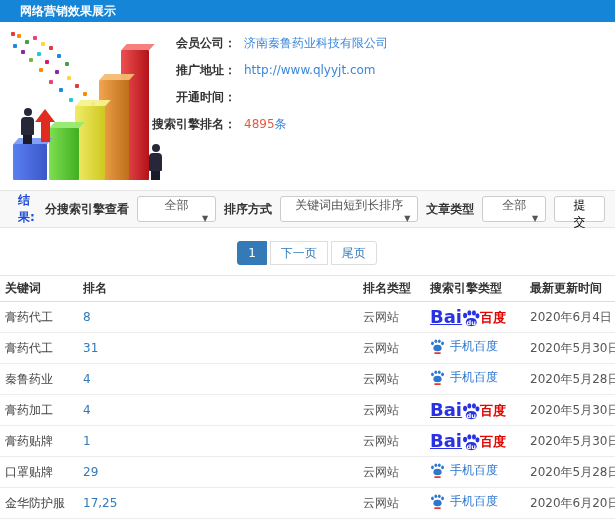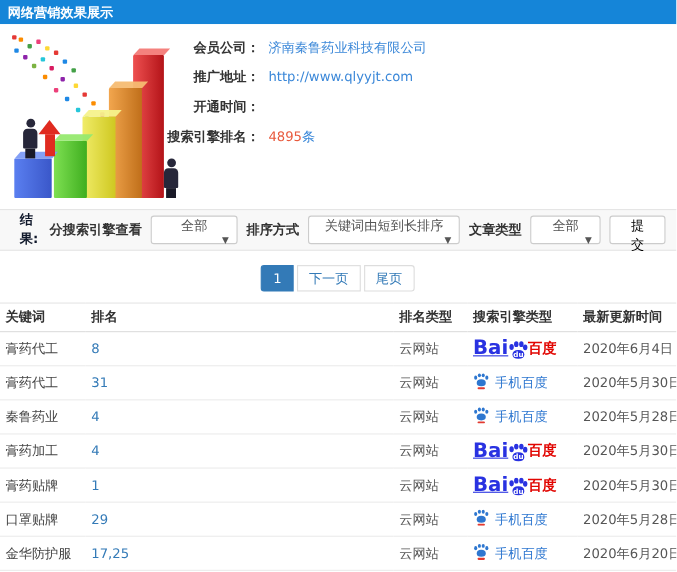--- a/index.html
+++ b/index.html
@@ -3,21 +3,21 @@
 <meta charset="utf-8">
 <style>
   html,body{margin:0;padding:0;}
   body{
     width:615px;height:520px;overflow:hidden;background:#fff;
     font-family:"DejaVu Sans","Liberation Sans",sans-serif;
     font-size:12px;color:#333;position:relative;
   }
   
   .titlebar{height:22px;background:#1585d8;color:#fff;font-weight:bold;
-    line-height:22px;padding-left:7px;font-size:12px;}
+    line-height:22px;padding-left:20px;font-size:12px;}
   
   .info-section{position:relative;height:168px;background:#fff;}
   .info-rows{position:absolute;left:0;top:14px;width:100%;}
   .info-row{display:flex;height:27px;line-height:15px;}
   .info-label{width:236px;text-align:right;font-weight:bold;color:#333;}
   .info-value{margin-left:8px;color:#444;}
   .link-blue{color:#3a87d8;}
   .num-orange{color:#e8593c;}
   
   .illus{position:absolute;left:3px;top:6px;width:172px;height:158px;}
@@ -48,21 +48,21 @@
   .up-arrow .stem{width:9px;height:20px;background:#e02b20;margin:0 auto;}
   .person{position:absolute;z-index:8;}
   .person .p-head{width:8px;height:8px;border-radius:50%;background:#27273a;margin:0 auto 1px;}
   .person .p-body{width:13px;height:18px;background:#27273a;border-radius:4px 4px 1px 1px;margin:0 auto;}
   .person .p-legs{width:9px;height:9px;margin:0 auto;background:#1a1a28;}
   .person-left{left:18px;bottom:42px;}
   .person-right{left:146px;bottom:6px;}
   
   .filterbar{height:36px;background:#f8f8f8;border-top:1px solid #e5e5e5;border-bottom:1px solid #e5e5e5;
     display:flex;align-items:center;padding:0 10px 0 18px;}
-  .filter-title{font-weight:bold;color:#0f172a;}
+  .filter-title{font-weight:bold;color:#1d4ed8;}
   .filter-controls{margin-left:auto;display:flex;align-items:center;gap:8px;}
   .filter-label{font-weight:bold;color:#333;white-space:nowrap;}
   .select{height:26px;background:#fff;border:1px solid #ccc;border-radius:3px;display:flex;
     align-items:center;padding:0 7px;color:#555;cursor:pointer;white-space:nowrap;box-sizing:border-box;flex-direction:column;}
   .select .caret{margin-left:auto;padding-left:8px;font-size:8px;color:#555;}
   .sel-engine{width:82px;}
   .sel-sort{width:144px;}
   .sel-article{width:66px;}
   .submit-btn{height:26px;background:#fff;border:1px solid #ccc;border-radius:3px;color:#000000;
     padding:0 13px;font-size:12px;cursor:pointer;font-family:inherit;}
@@ -82,21 +82,21 @@
   .col-type{width:57px;}
   .col-engine{width:90px;}
   .rank-link{color:#337ab7;text-decoration:none;cursor:pointer;}
   td.type-cell,td.time-cell{color:#555;}
   
   .baidu-pc{display:inline-flex;align-items:center;line-height:1;}
   .baidu-pc .bai{color:#2932e1;font-weight:bold;font-size:18px;letter-spacing:0;text-decoration:underline;}
   .baidu-pc .cn{color:#e10602;font-weight:bold;font-size:13px;margin-left:1px;}
   .baidu-pc svg{margin:0 -1px -2px -1px;}
   
-  .baidu-mobile{display:inline-flex;align-items:flex-end;gap:5px;line-height:1;}
+  .baidu-mobile{display:inline-flex;align-items:center;gap:5px;line-height:1;font-family:Liberation Mono, monospace;}
   .baidu-mobile .m-label{color:#2e77d0;font-size:12px;}
 </style>
 </head>
 <body>
 
 <div class="titlebar">网络营销效果展示</div>
 
 <div class="info-section">
 
   <div class="illus">

